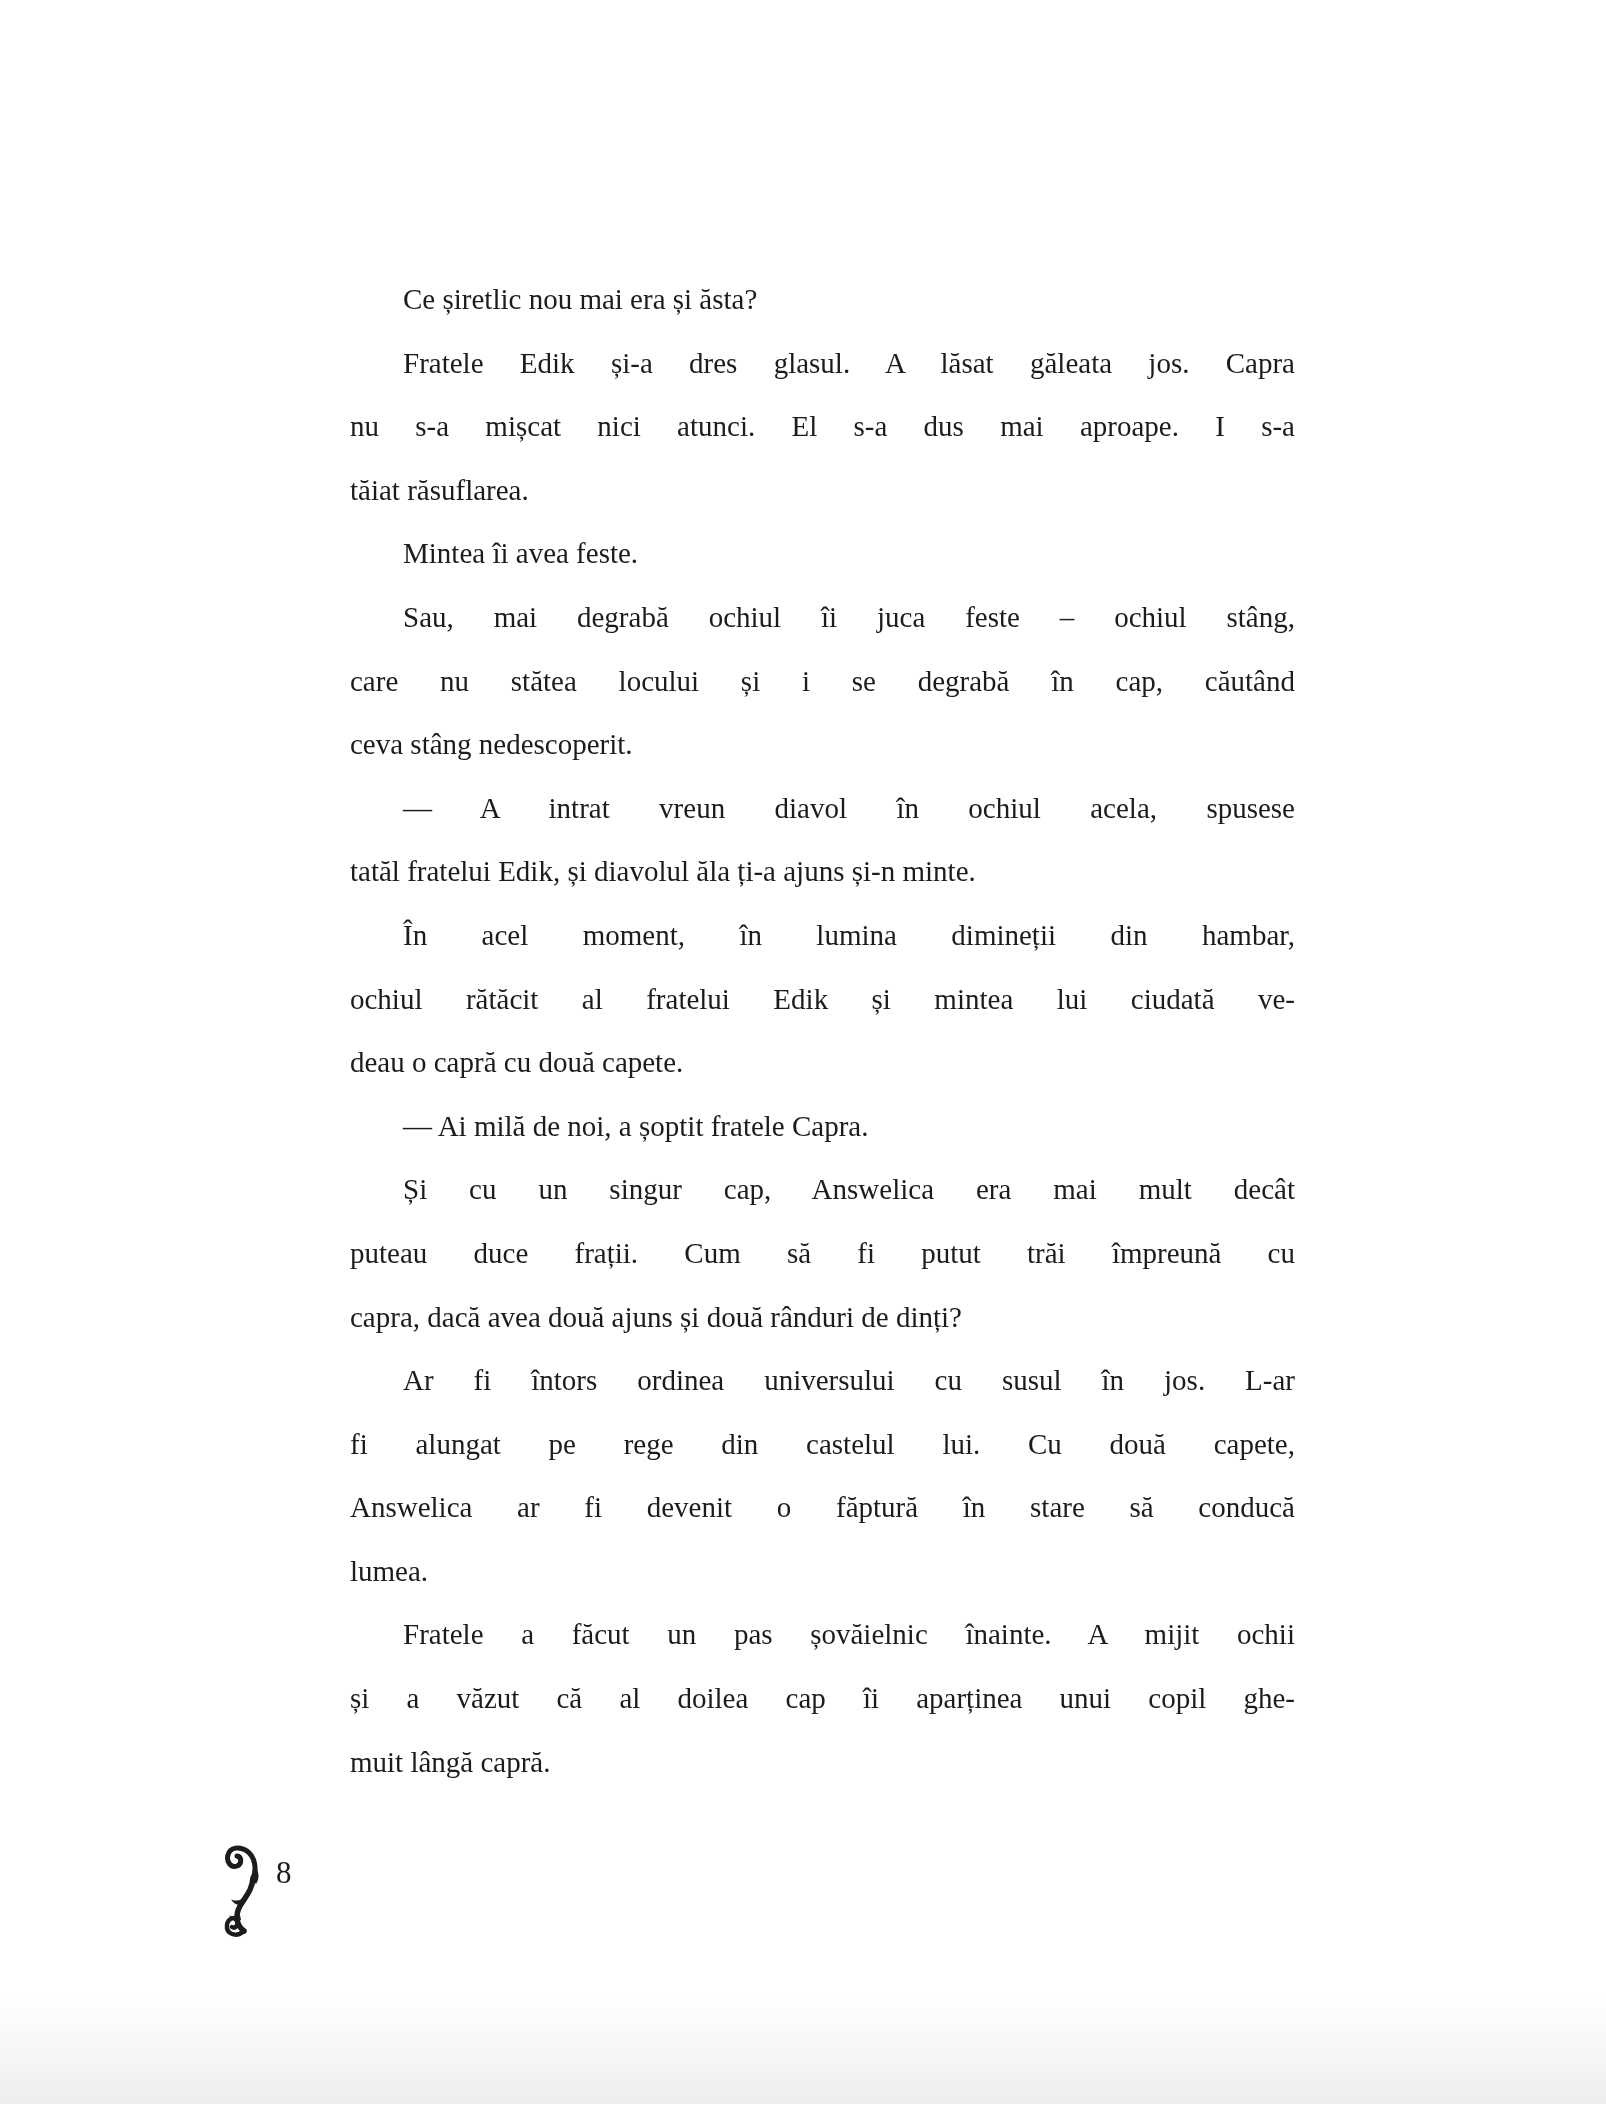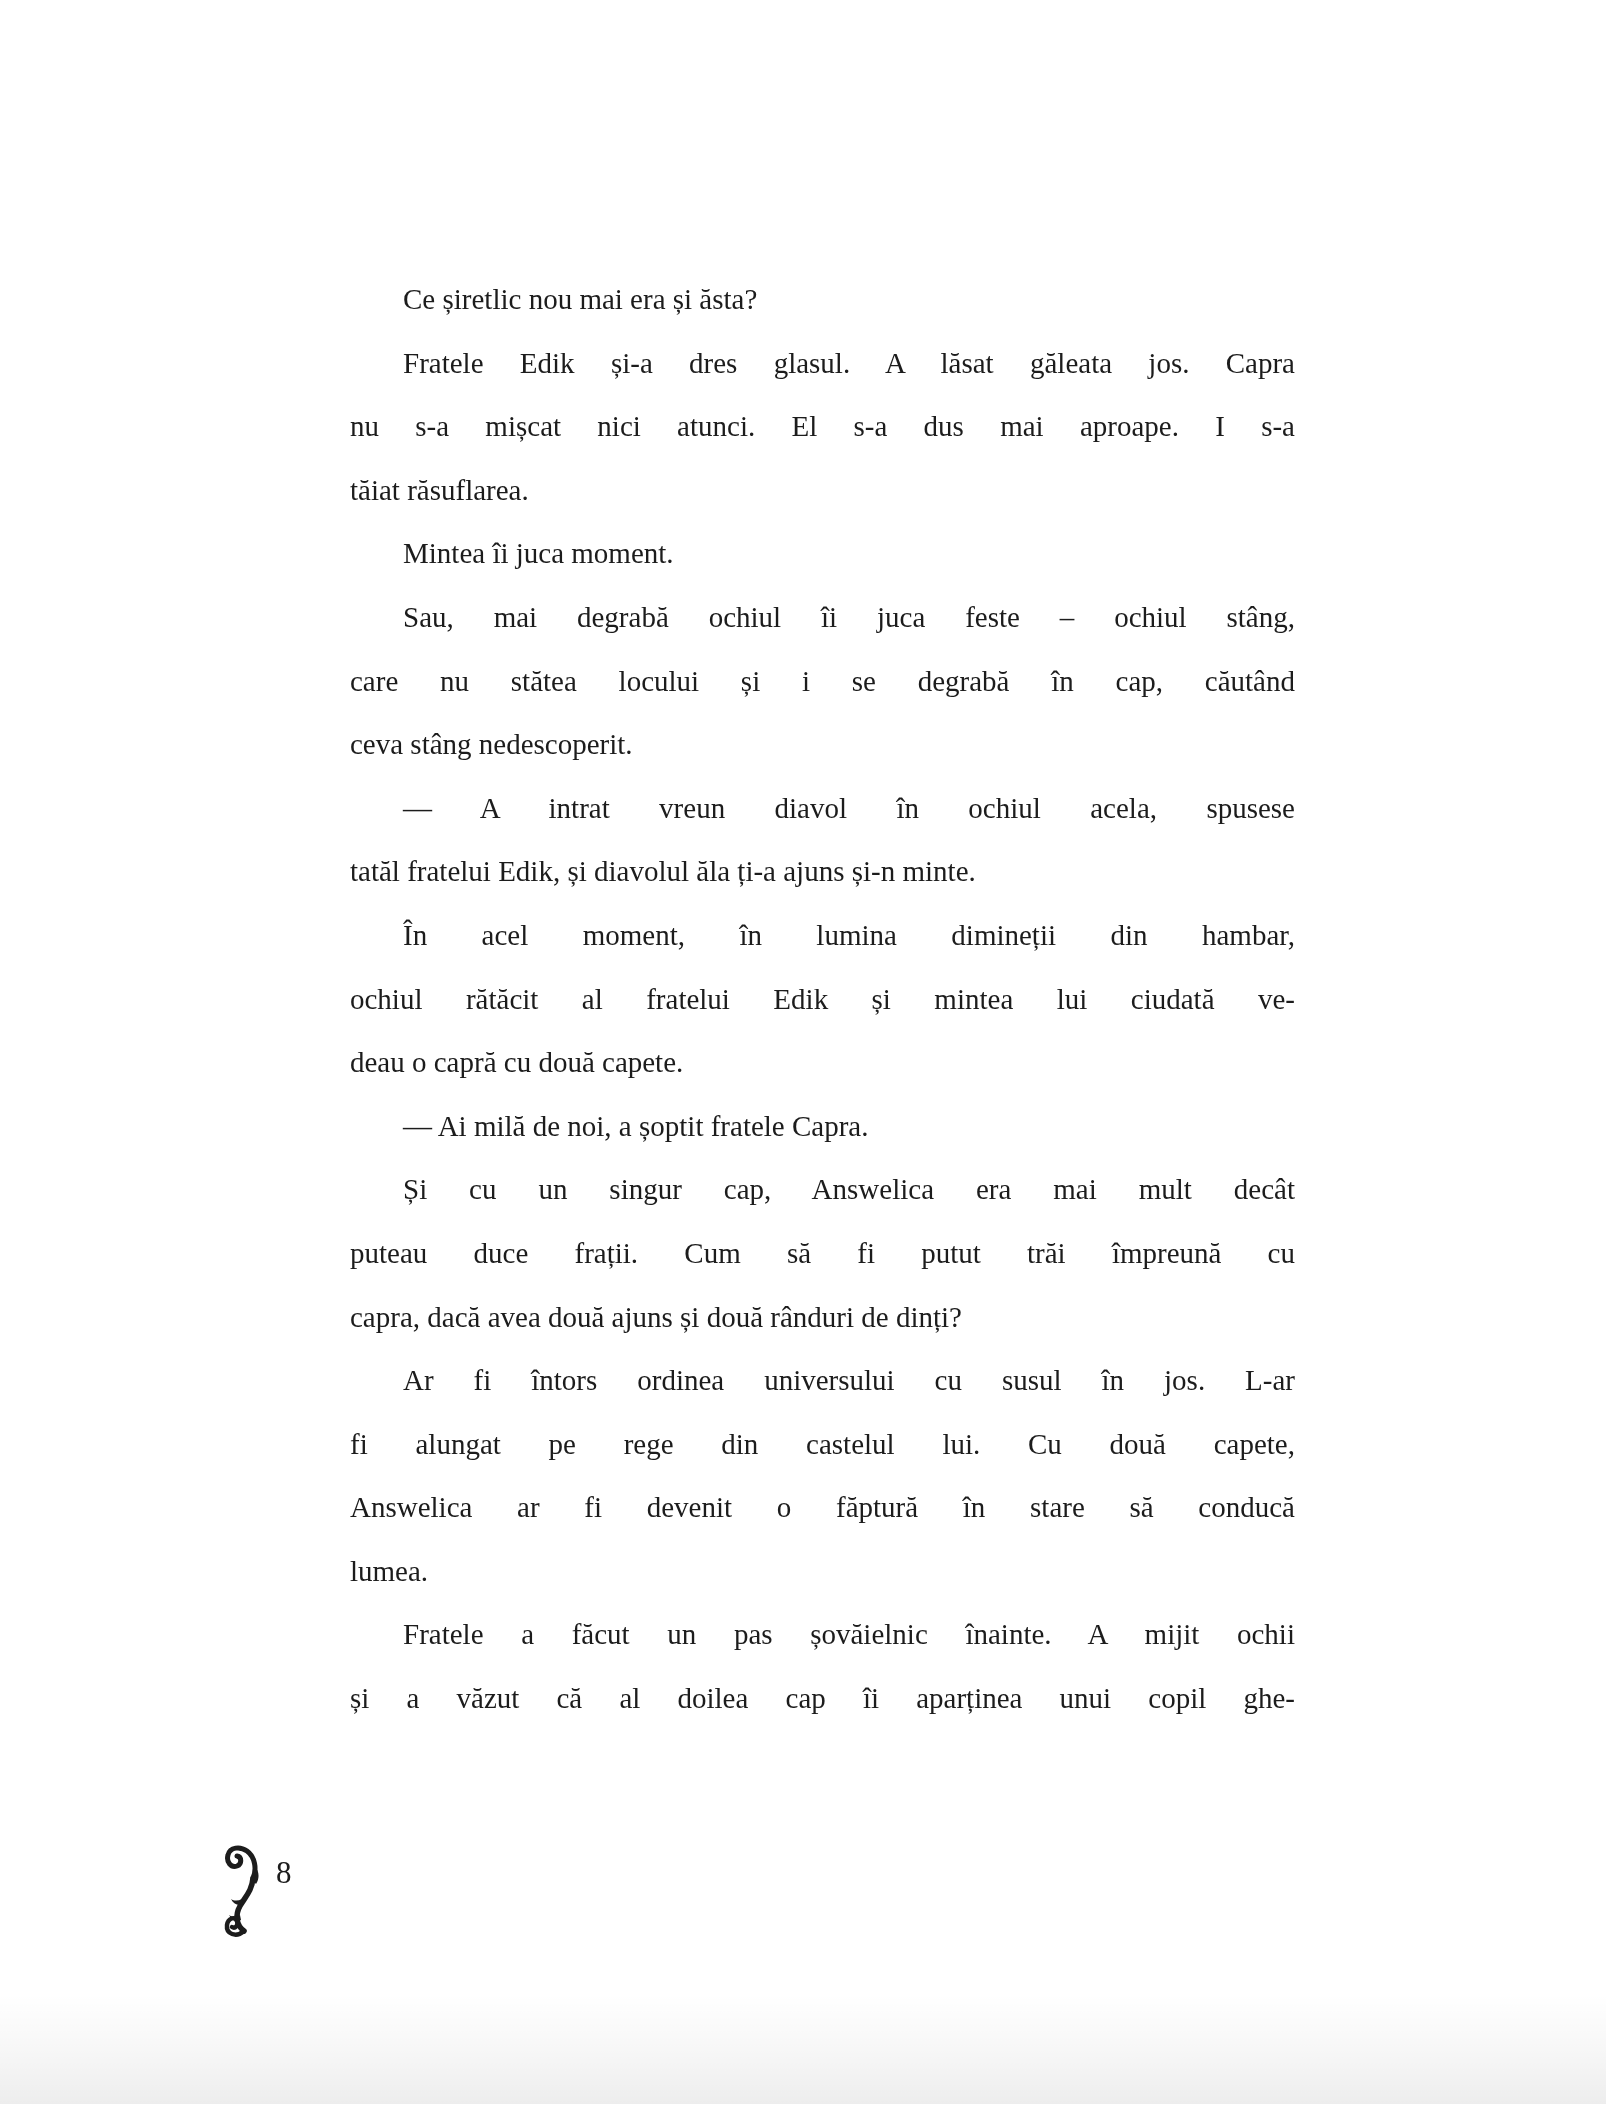--- a/index.html
+++ b/index.html
@@ -77,39 +77,40 @@
 <body>
 
 <div class="page">
 
   <div class="text-block">
 
   <div class="line indent end">Ce șiretlic nou mai era și ăsta?</div>
       <div class="line indent">Fratele Edik și-a dres glasul. A lăsat găleata jos. Capra</div>
       <div class="line">nu s-a mișcat nici atunci. El s-a dus mai aproape. I s-a</div>
       <div class="line end">tăiat răsuflarea.</div>
-      <div class="line indent end">Mintea îi juca moment.</div>
+      <div class="line indent end">Mintea îi avea feste.</div>
       <div class="line indent">Sau, mai degrabă ochiul îi juca feste – ochiul stâng,</div>
       <div class="line">care nu stătea locului și i se degrabă în cap, căutând</div>
       <div class="line end">ceva stâng nedescoperit.</div>
       <div class="line indent">— A intrat vreun diavol în ochiul acela, spusese</div>
       <div class="line end">tatăl fratelui Edik, și diavolul ăla ți-a ajuns și-n minte.</div>
       <div class="line indent">În acel moment, în lumina dimineții din hambar,</div>
       <div class="line">ochiul rătăcit al fratelui Edik și mintea lui ciudată ve-</div>
       <div class="line end">deau o capră cu două capete.</div>
       <div class="line indent end">— Ai milă de noi, a șoptit fratele Capra.</div>
       <div class="line indent">Și cu un singur cap, Answelica era mai mult decât</div>
       <div class="line">puteau duce frații. Cum să fi putut trăi împreună cu</div>
       <div class="line end">capra, dacă avea două ajuns și două rânduri de dinți?</div>
       <div class="line indent">Ar fi întors ordinea universului cu susul în jos. L-ar</div>
       <div class="line">fi alungat pe rege din castelul lui. Cu două capete,</div>
       <div class="line">Answelica ar fi devenit o făptură în stare să conducă</div>
       <div class="line end">lumea.</div>
       <div class="line indent">Fratele a făcut un pas șovăielnic înainte. A mijit ochii</div>
       <div class="line">și a văzut că al doilea cap îi aparținea unui copil ghe-</div>
+      <div class="line end">muit lângă capră.</div>
     </div>
 
   <div class="footer">
     <svg class="ornament" viewBox="0 0 40 106" xmlns="http://www.w3.org/2000/svg" fill="none" stroke="#1c1c1c" stroke-linecap="round">
 
       <path d="M32 37 C36 28 34 16 26 10 C19 5 9 6 7 14 C5 21 10 27 16 25 C21 23 21 16 16 15" stroke-width="5"></path>
 
       <path d="M32 37 C31 50 24 56 19 65 C14 74 15 84 23 90" stroke-width="5.5"></path>
 
       <path d="M23 90 C15 97 5 93 6 84 C7 77 14 75 16 80 C18 84 14 88 11 86" stroke-width="4.5"></path>

